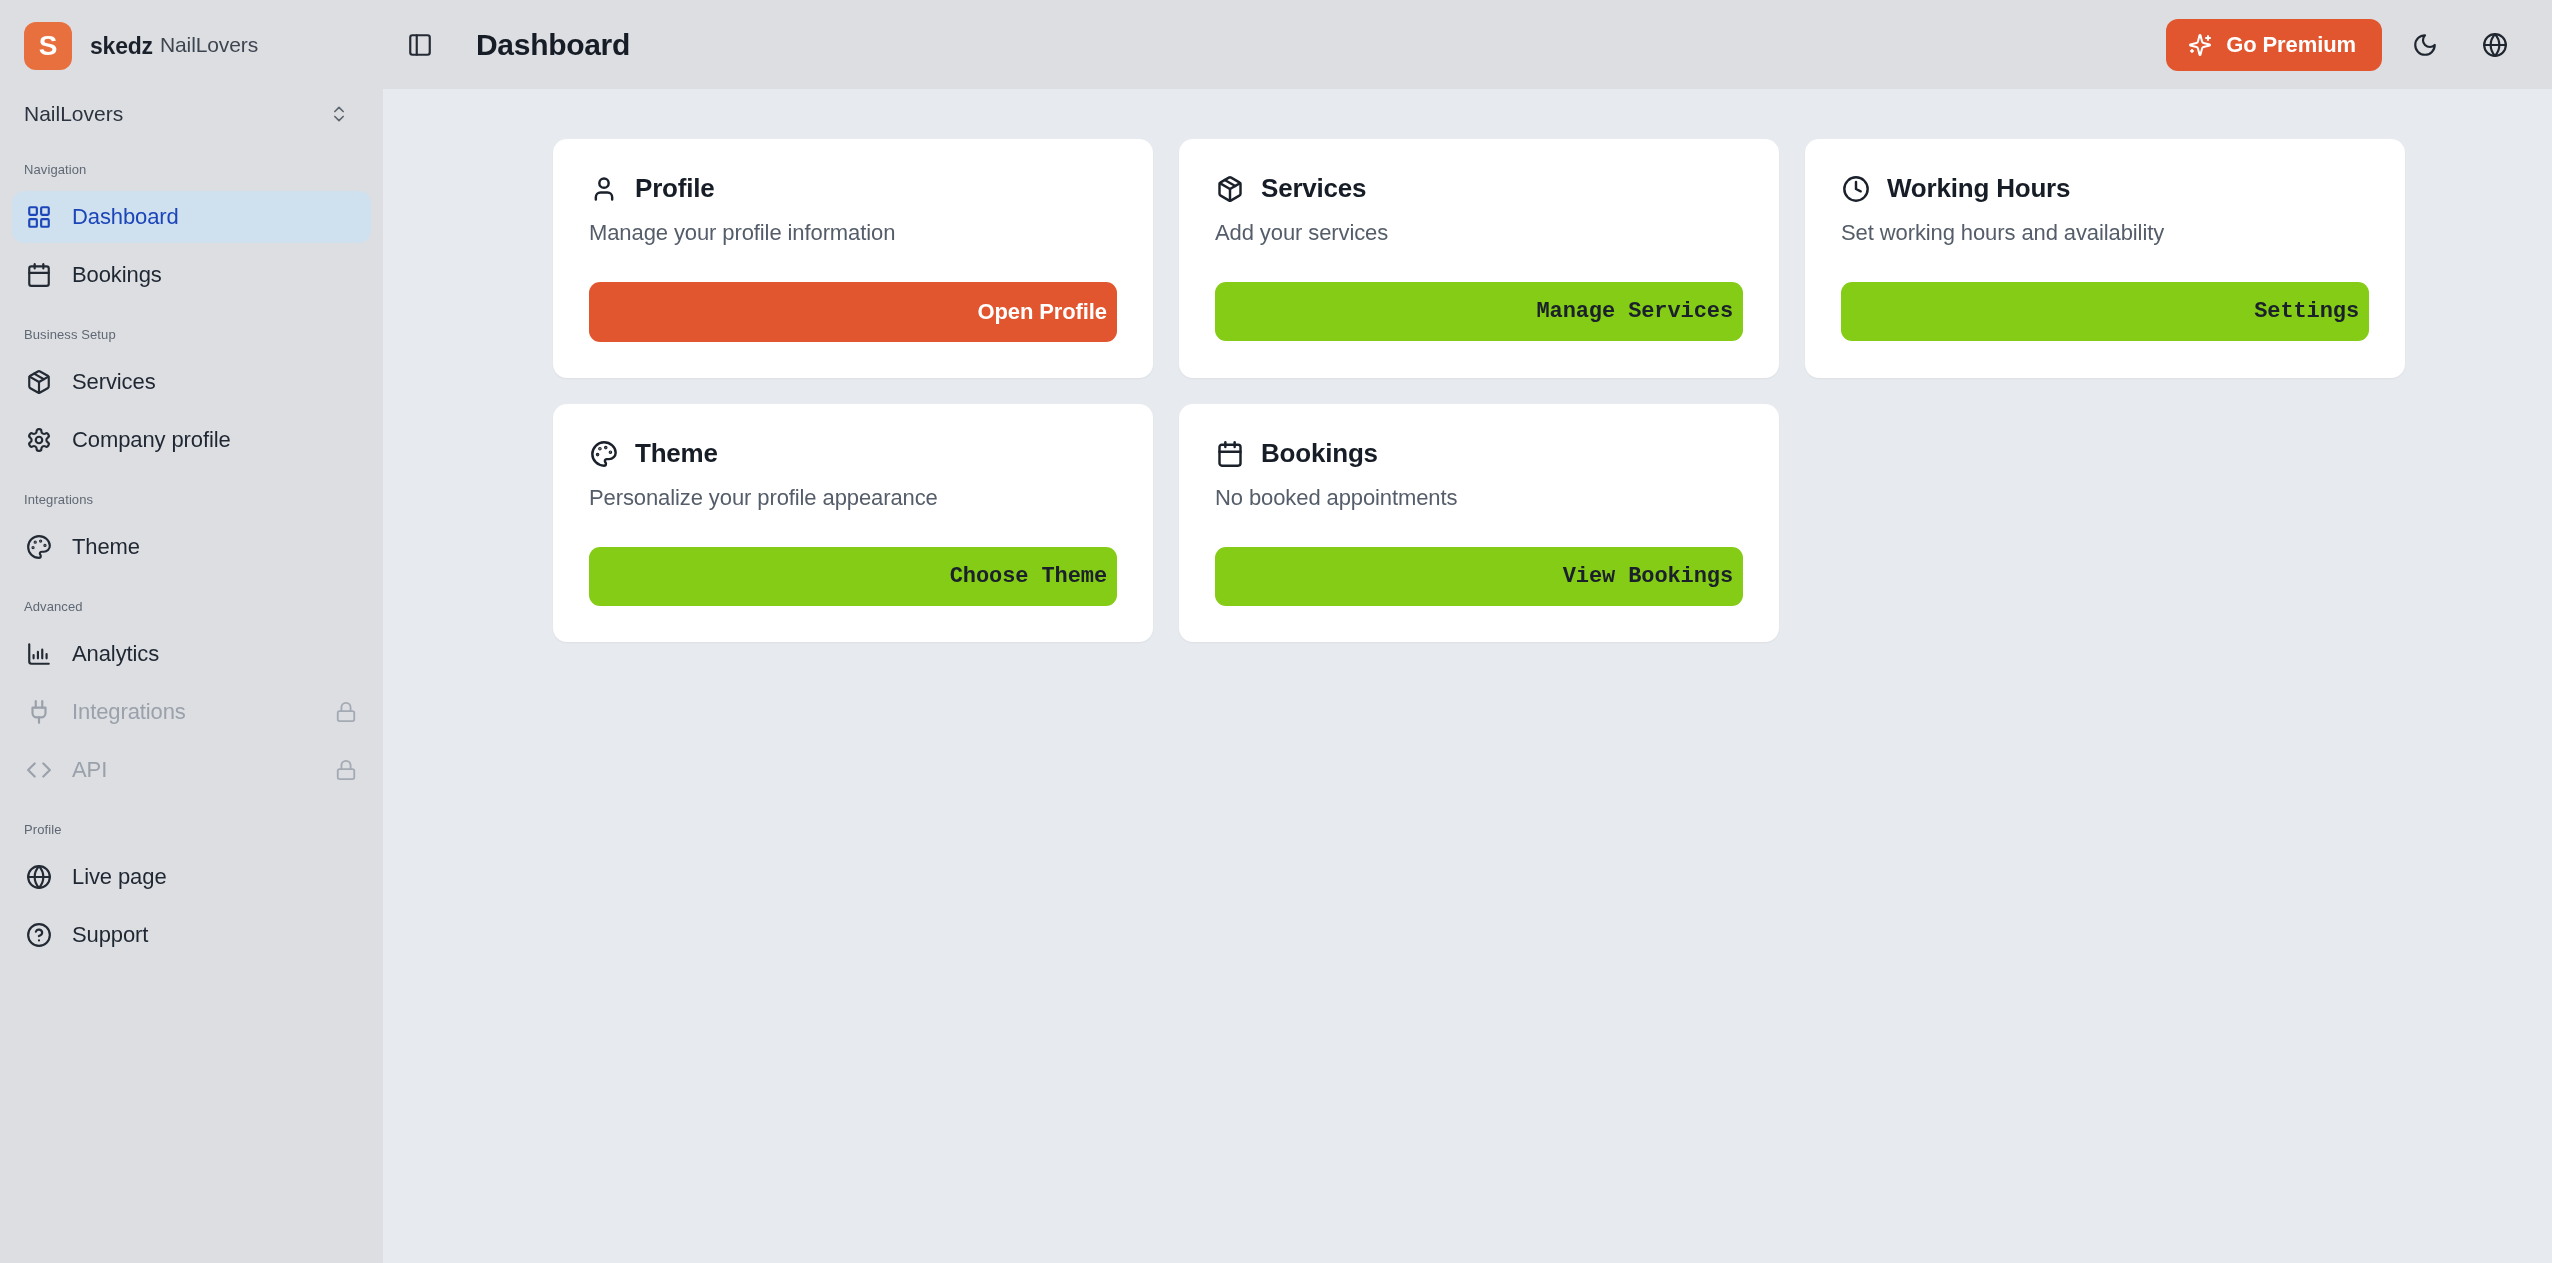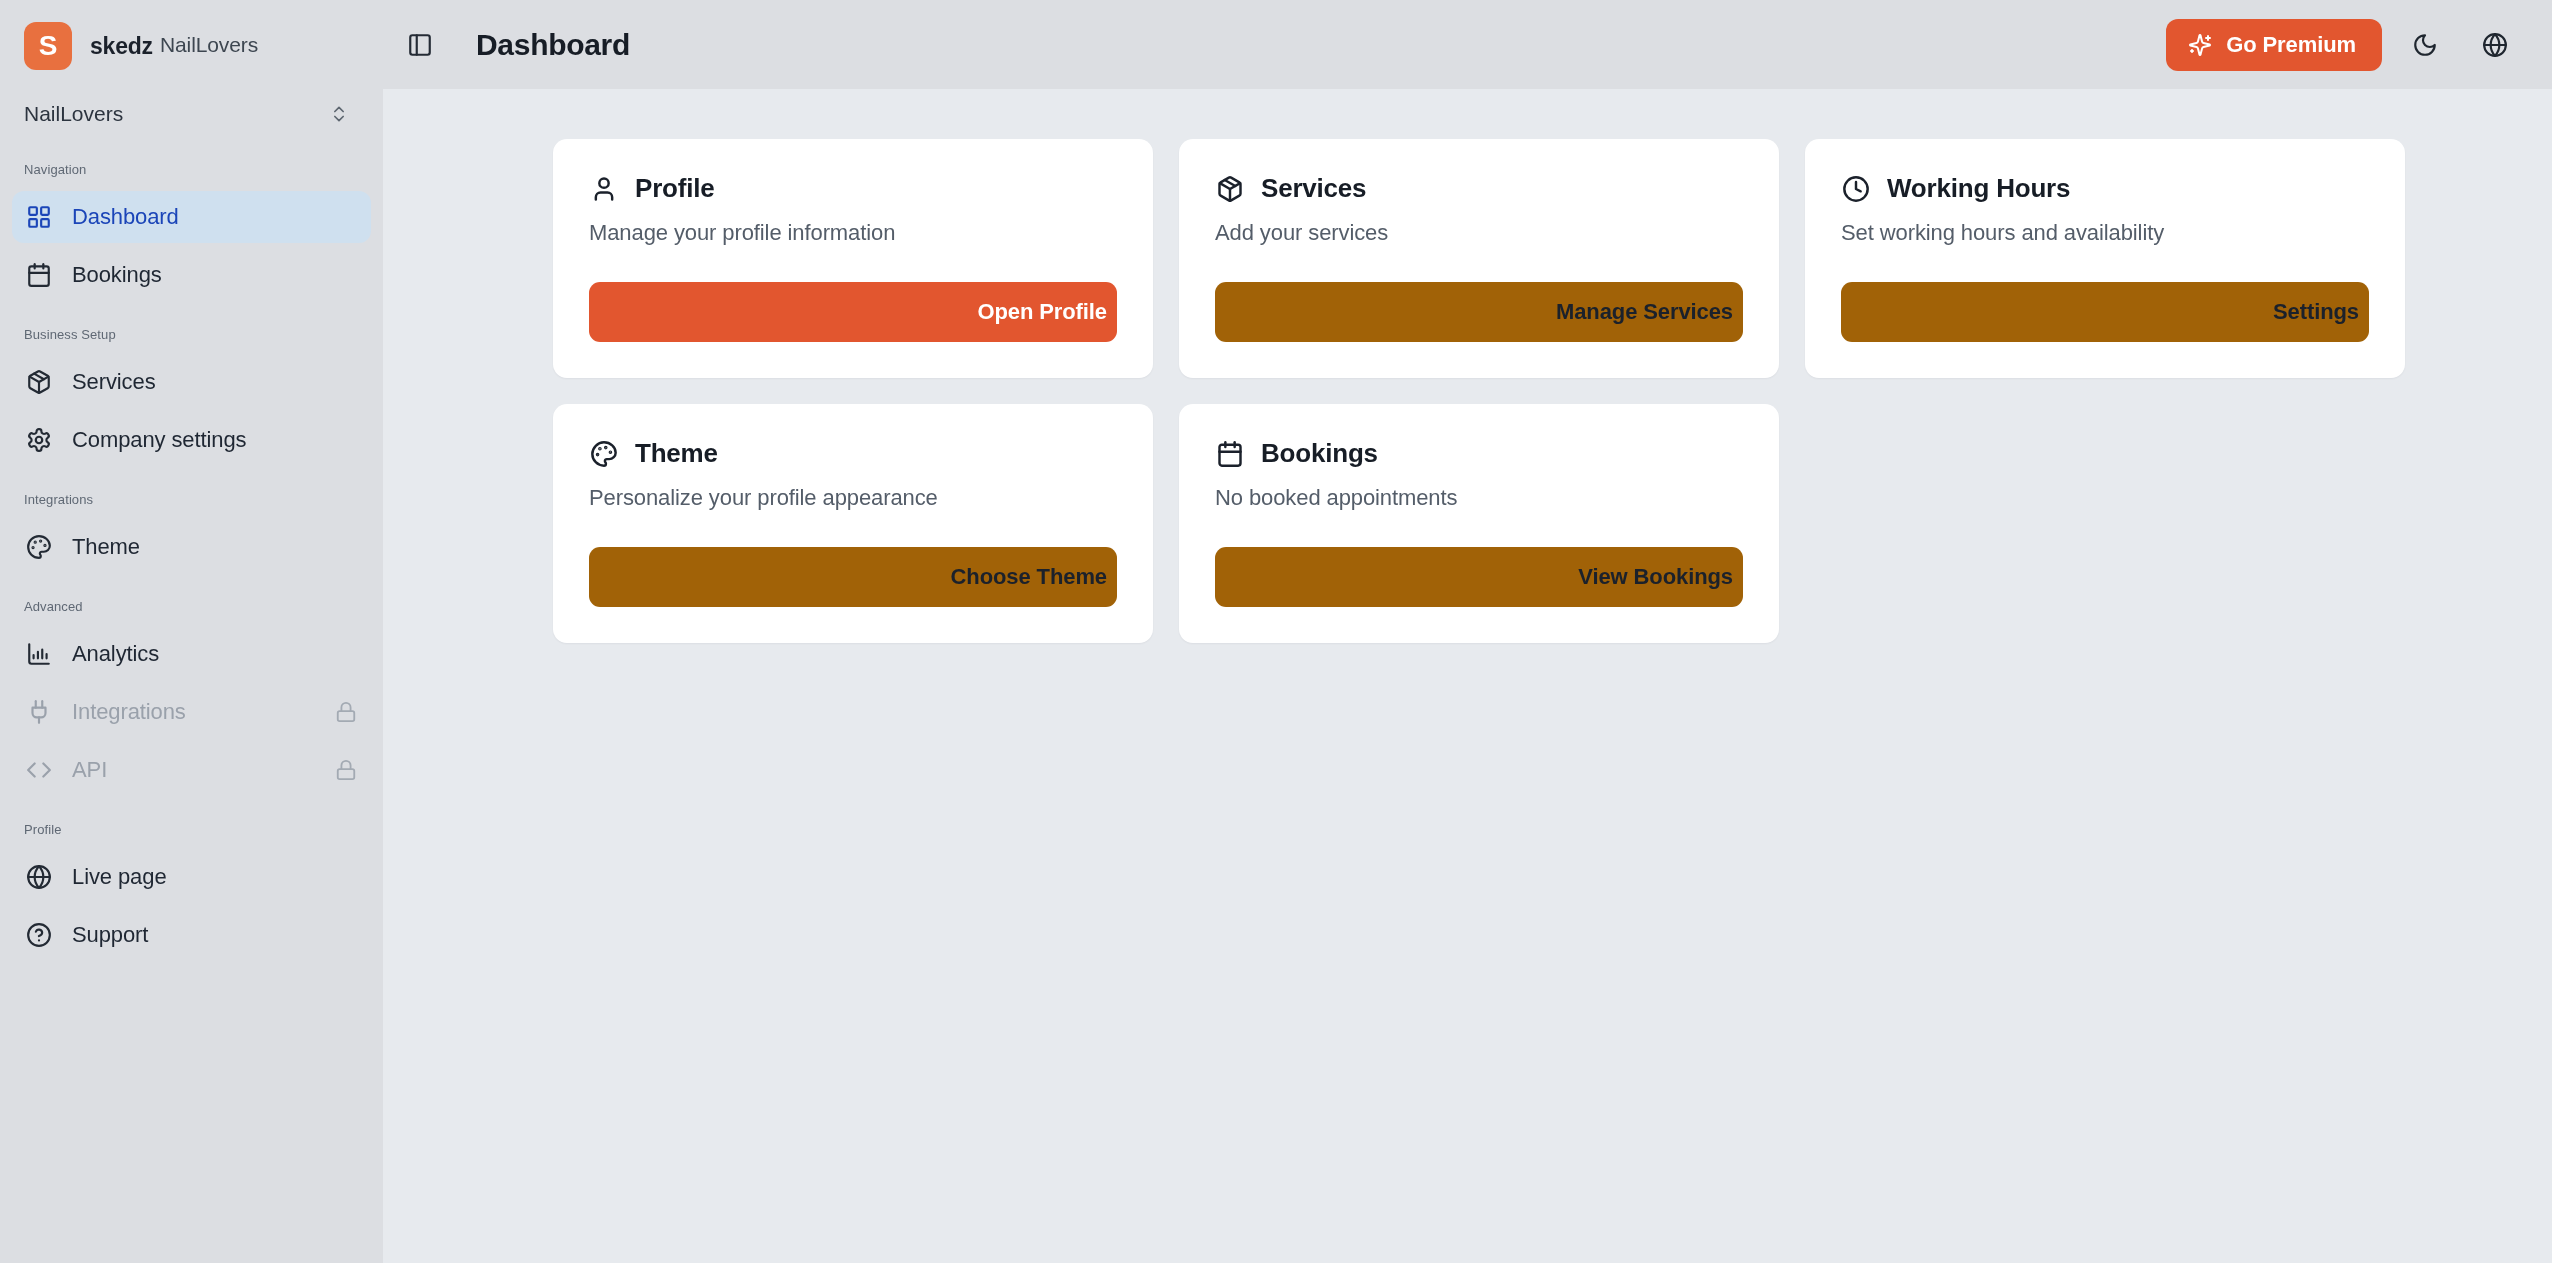--- a/index.html
+++ b/index.html
@@ -258,21 +258,21 @@
     padding: 17px 10px;
     font-size: 22px;
     font-weight: 700;
     font-family: inherit;
     cursor: pointer;
     text-align: right;
     letter-spacing: -0.1px;
   }
 
   .card-btn.primary { background: #e2562f; color: #ffffff; }
-  .card-btn.secondary { background: #a16207; color: #1b212b; }
+  .card-btn.secondary { background: #84cc16; color: #1b212b; font-family: Liberation Mono, monospace; }
 </style>
 </head>
 <body>
 
 <div class="app">
 
   <aside class="sidebar">
 
     <div class="brand">
       <div class="brand-logo">S</div>
@@ -331,21 +331,21 @@
             </span>
             <span class="nav-label">Services</span>
           </div>
           <div class="nav-item">
             <span class="nav-icon">
               <svg width="26" height="26" viewBox="0 0 24 24" fill="none" stroke="currentColor" stroke-width="2" stroke-linecap="round" stroke-linejoin="round">
                 <path d="M12.22 2h-.44a2 2 0 0 0-2 2v.18a2 2 0 0 1-1 1.73l-.43.25a2 2 0 0 1-2 0l-.15-.08a2 2 0 0 0-2.73.73l-.22.38a2 2 0 0 0 .73 2.73l.15.1a2 2 0 0 1 1 1.72v.51a2 2 0 0 1-1 1.74l-.15.09a2 2 0 0 0-.73 2.73l.22.38a2 2 0 0 0 2.73.73l.15-.08a2 2 0 0 1 2 0l.43.25a2 2 0 0 1 1 1.73V20a2 2 0 0 0 2 2h.44a2 2 0 0 0 2-2v-.18a2 2 0 0 1 1-1.73l.43-.25a2 2 0 0 1 2 0l.15.08a2 2 0 0 0 2.73-.73l.22-.39a2 2 0 0 0-.73-2.73l-.15-.08a2 2 0 0 1-1-1.74v-.5a2 2 0 0 1 1-1.74l.15-.09a2 2 0 0 0 .73-2.73l-.22-.38a2 2 0 0 0-2.73-.73l-.15.08a2 2 0 0 1-2 0l-.43-.25a2 2 0 0 1-1-1.73V4a2 2 0 0 0-2-2z"></path>
                 <circle cx="12" cy="12" r="3"></circle>
               </svg>
             </span>
-            <span class="nav-label">Company settings</span>
+            <span class="nav-label">Company profile</span>
           </div>
         </div>
         <div class="nav-section">
           <div class="nav-title">Integrations</div>
           <div class="nav-item">
             <span class="nav-icon">
               <svg width="26" height="26" viewBox="0 0 24 24" fill="none" stroke="currentColor" stroke-width="2" stroke-linecap="round" stroke-linejoin="round">
                 <circle cx="13.5" cy="6.5" r=".5" fill="currentColor"></circle>
                 <circle cx="17.5" cy="10.5" r=".5" fill="currentColor"></circle>
                 <circle cx="8.5" cy="7.5" r=".5" fill="currentColor"></circle>

